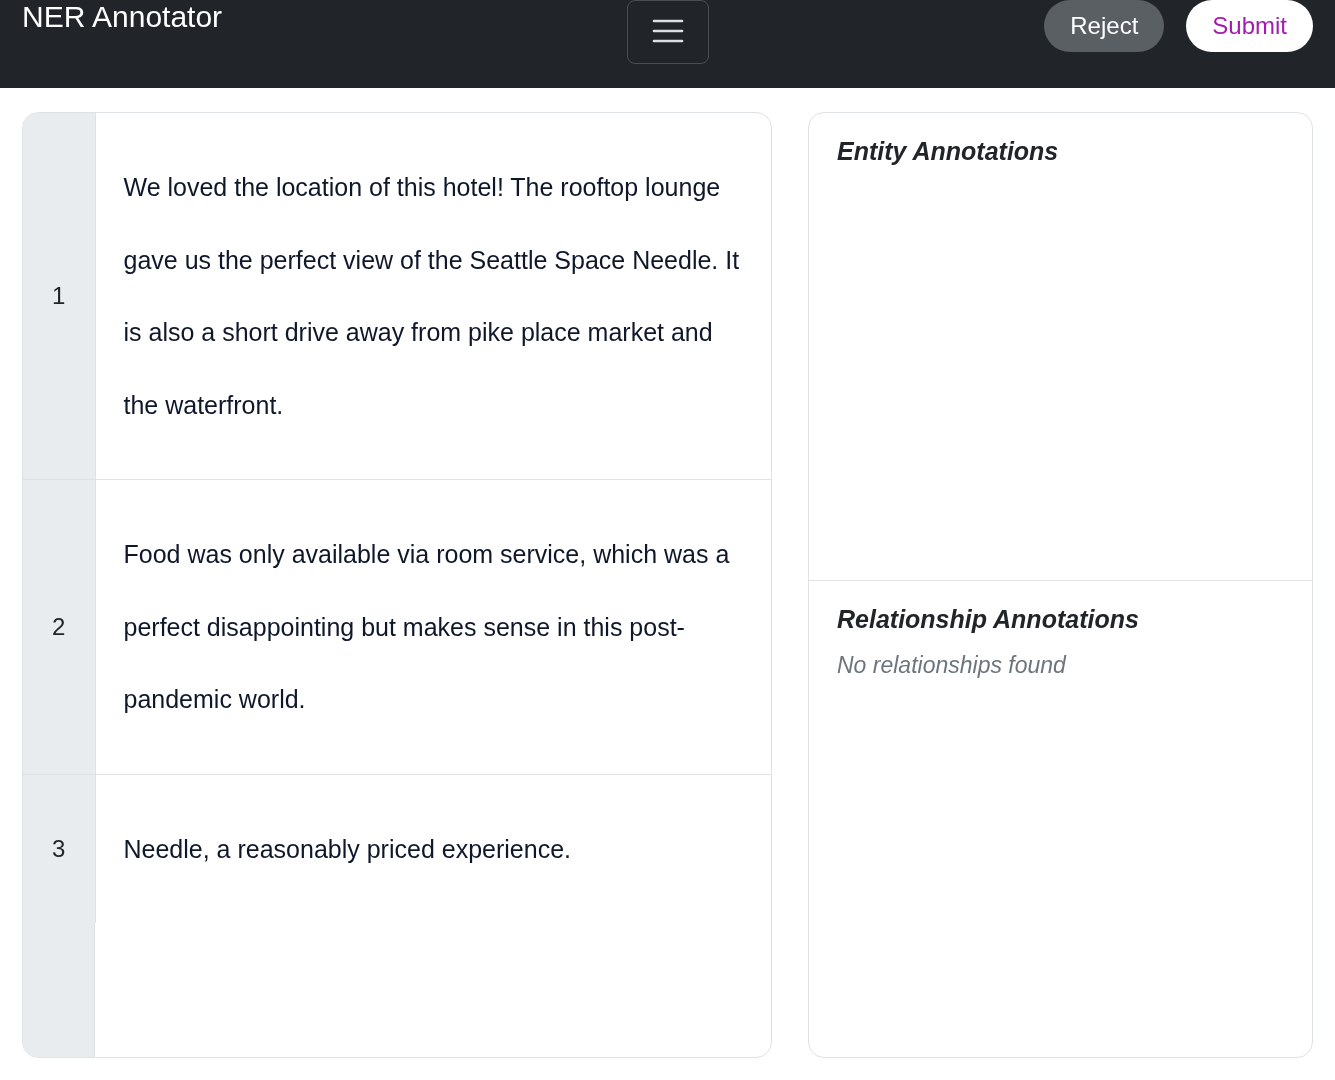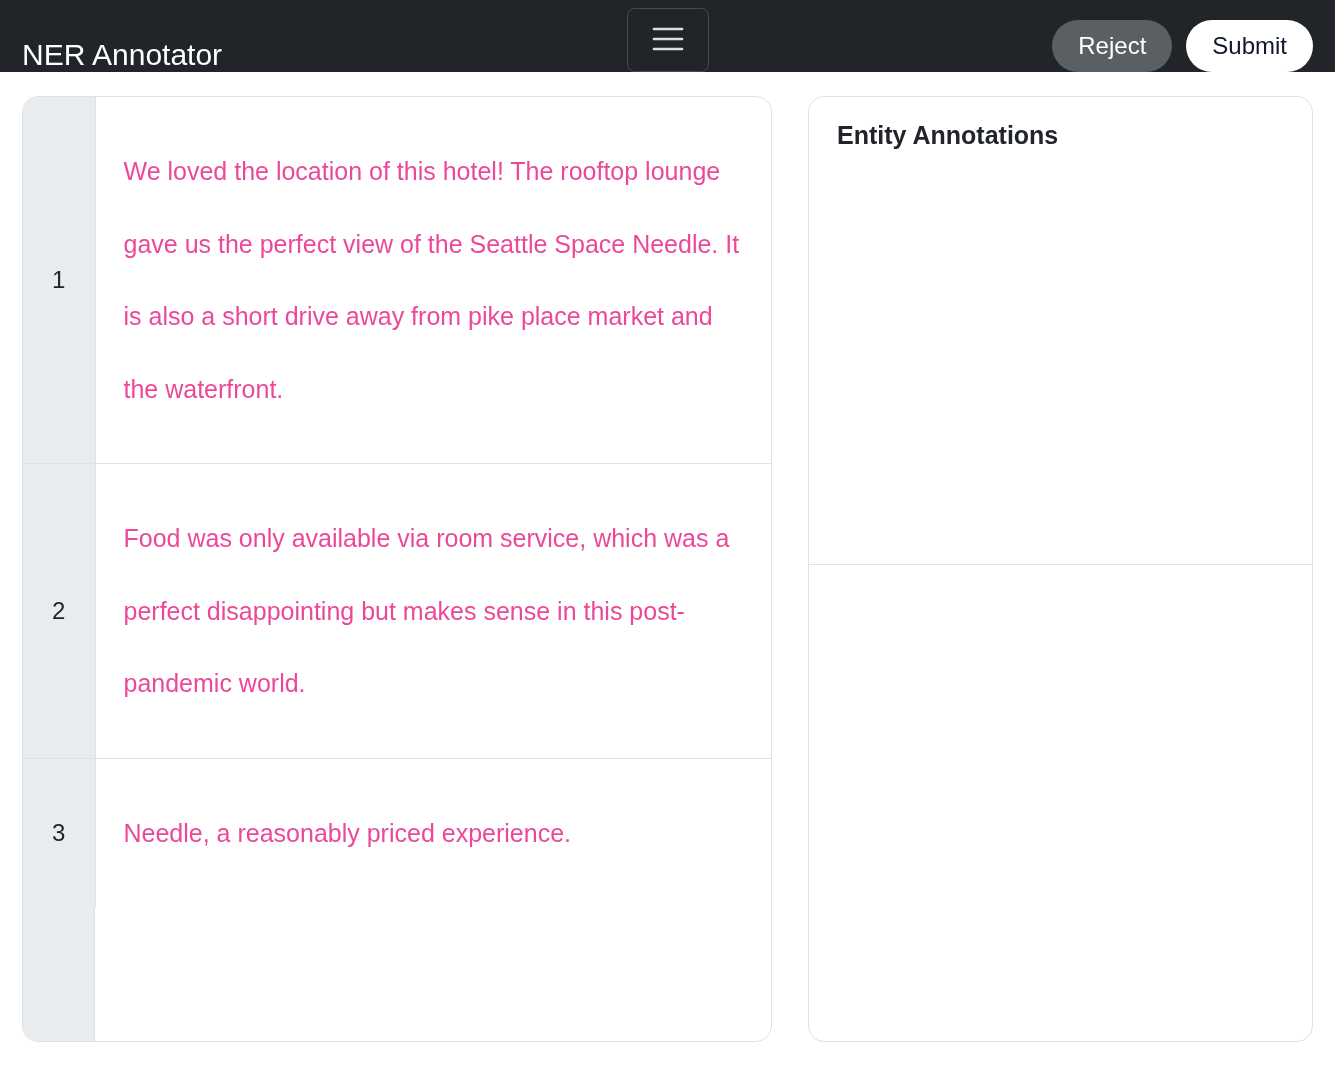--- a/index.html
+++ b/index.html
@@ -4,24 +4,24 @@
 <style>
   * { box-sizing: border-box; margin: 0; padding: 0; }
   html, body {
     width: 1335px;
     height: 1080px;
     font-family: -apple-system, BlinkMacSystemFont, "Segoe UI", Helvetica, Arial, sans-serif;
     background: #fff;
     overflow: hidden;
   }
   .header {
-    height: 72px;
+    height: 88px;
     background: #212529;
     display: flex;
-    align-items: flex-end;
+    align-items: flex-start;
     padding: 0 22px;
     position: relative;
   }
   .app-title {
     color: #fff;
     font-size: 30px;
     font-weight: 400;
   }
   .hamburger-btn {
     position: absolute;
@@ -42,40 +42,40 @@
     height: 40px;
   }
   .hamburger-btn line {
     stroke: #dedfe0;
     stroke-width: 2.6;
     stroke-linecap: round;
   }
   .header-actions {
     margin-left: auto;
     display: flex;
-    gap: 14px;
+    gap: 22px;
     align-items: center;
   }
   .btn {
     height: 52px;
     padding: 0 26px;
     border: none;
     border-radius: 26px;
     font-size: 24px;
     cursor: pointer;
     display: flex;
     align-items: center;
   }
   .btn-reject {
     background: #5a5f64;
     color: #fff;
   }
   .btn-submit {
     background: #fff;
-    color: #0f172a;
+    color: #a21caf;
   }
   .content {
     display: flex;
     padding: 24px 22px 22px 22px;
     gap: 36px;
     height: calc(1080px - 88px);
   }
   .left-panel {
     flex: 0 0 750px;
     border: 1px solid #dee2e6;
@@ -102,40 +102,41 @@
     background: #e9ecef;
     color: #212529;
     font-size: 24px;
     text-align: center;
     border-right: 1px solid #dee2e6;
   }
   .row-text {
     padding: 38px 28px;
     font-size: 25px;
     line-height: 2.9;
-    color: #ec4899;
+    color: #0f172a;
     cursor: text;
   }
   .filler {
     flex: 1;
     display: flex;
   }
   .filler .gutter {
     width: 72px;
     background: #e9ecef;
     border-right: 1px solid #dee2e6;
   }
   .right-panel {
     flex: 1;
     border: 1px solid #dee2e6;
     border-radius: 16px;
     display: flex;
     flex-direction: column;
     overflow: hidden;
     background: #fff;
+    font-style: italic;
   }
   .section {
     padding: 24px 28px;
   }
   .section-title {
     font-size: 25px;
     font-weight: 600;
     color: #212529;
   }
   .entity-section {
@@ -195,14 +196,18 @@
     </table>
     <div class="filler">
       <div class="gutter"></div>
     </div>
   </div>
 
   <div class="right-panel">
     <div class="section entity-section">
       <div class="section-title">Entity Annotations</div>
     </div>
+    <div class="section rel-section">
+      <div class="section-title">Relationship Annotations</div>
+      <div class="empty-msg">No relationships found</div>
+    </div>
   </div>
 </div>
 
 </body></html>

